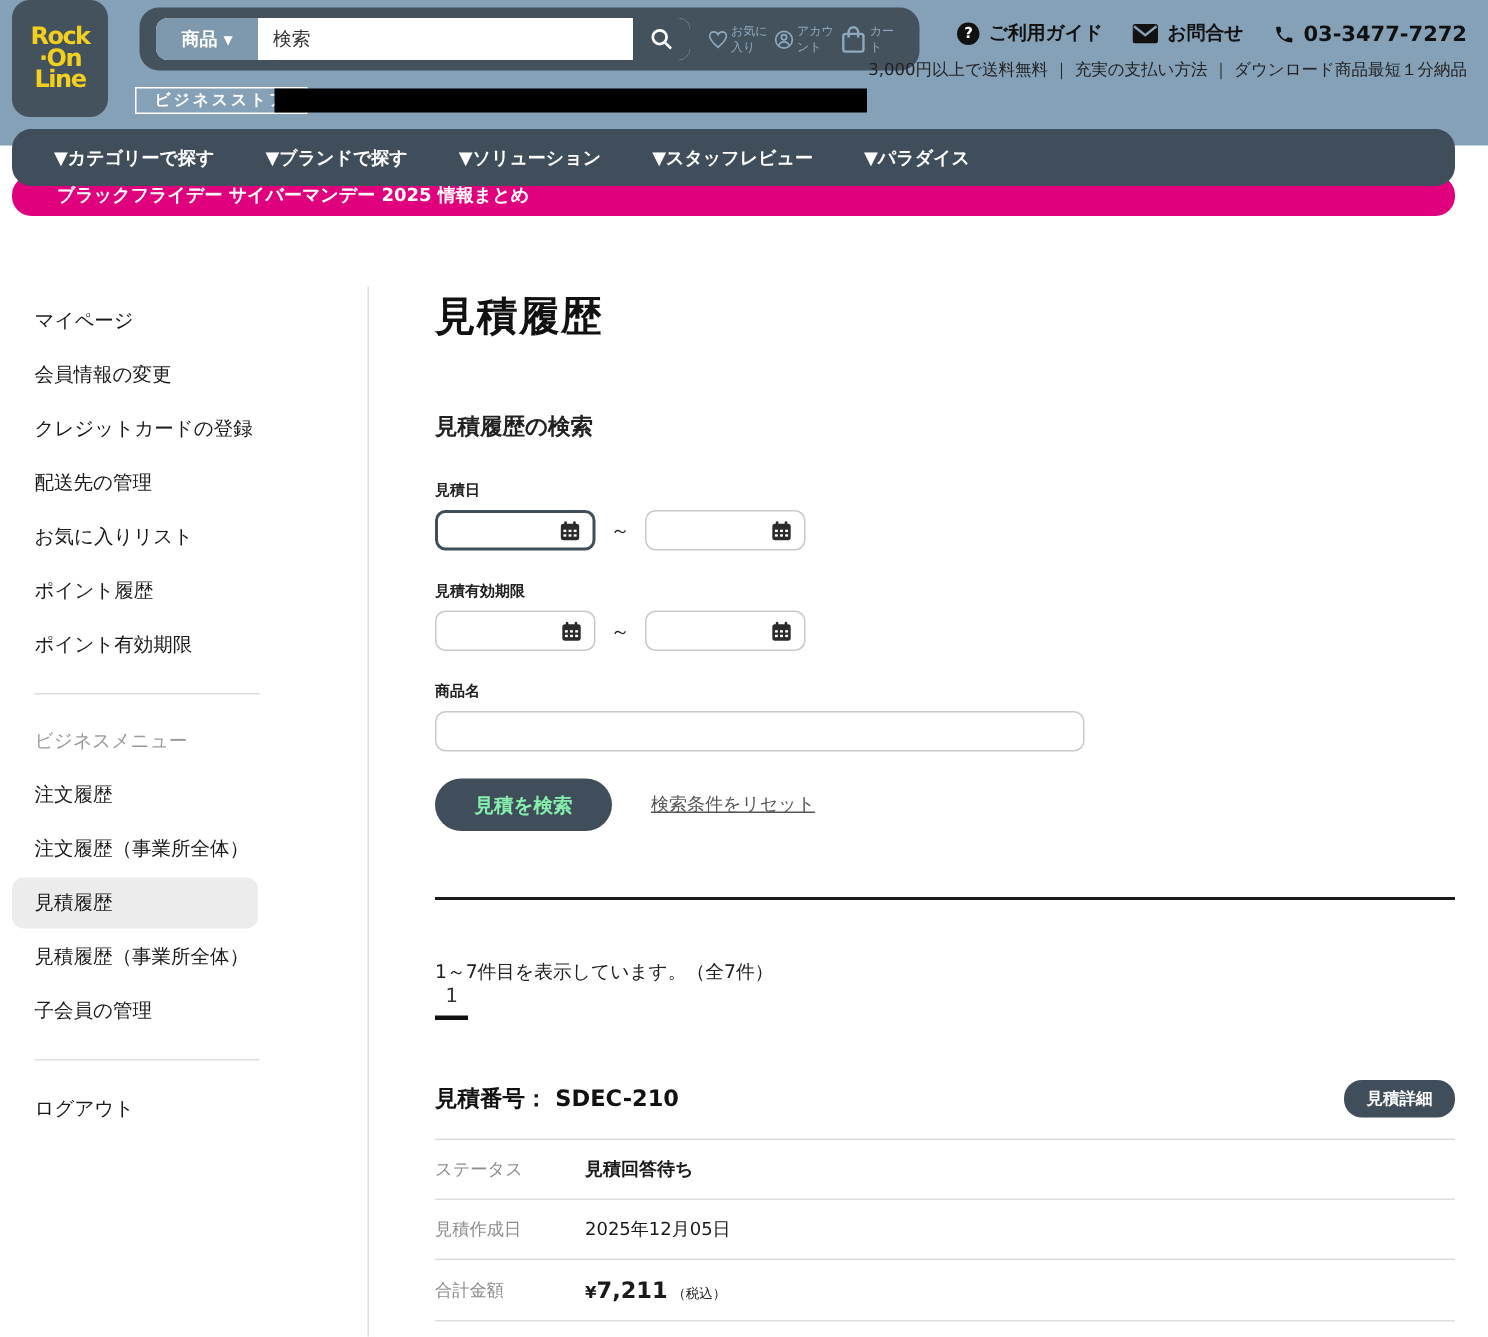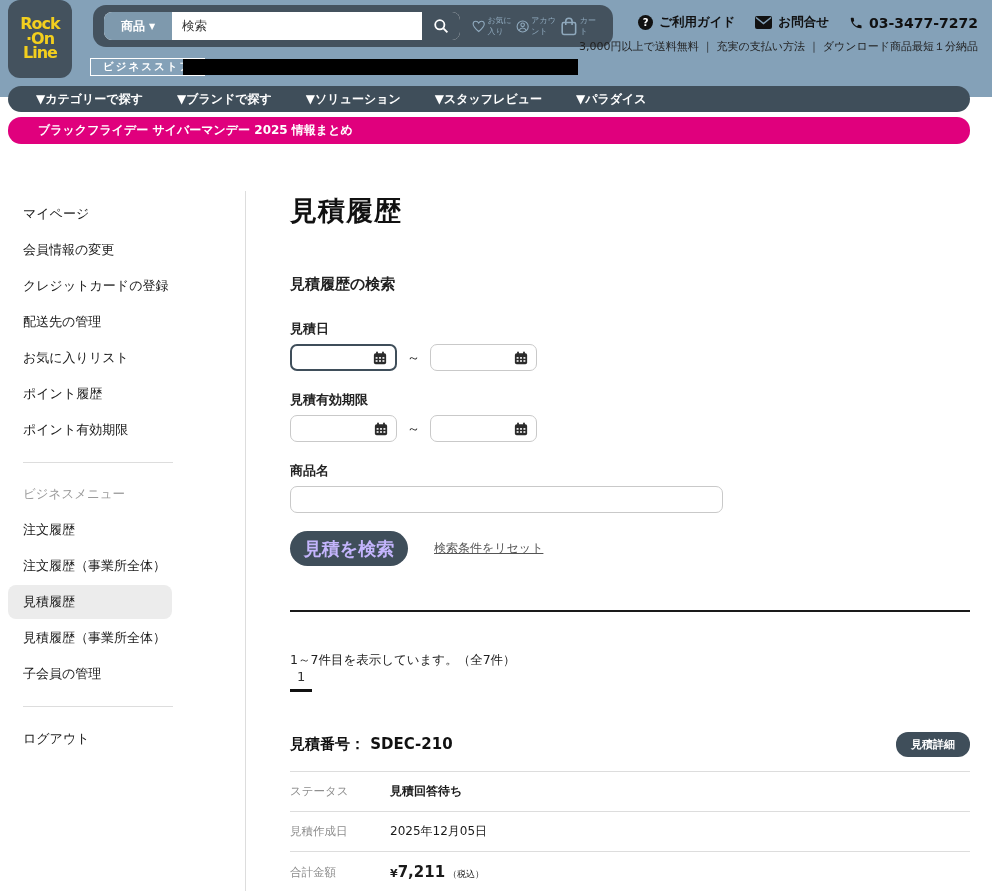--- a/index.html
+++ b/index.html
@@ -38,21 +38,21 @@
   .header-right { position:absolute; right:14px; top:14px; display:flex;
     flex-direction:column; align-items:flex-end; gap:8px; }
   .hr-row1 { display:flex; align-items:center; gap:20px; font-size:12.5px;
     font-weight:700; color:#111; }
   .hr-link { display:flex; align-items:center; gap:6px; cursor:pointer; }
   .q-icon { width:15px; height:15px; border-radius:50%; background:#111; color:#fff;
     font-size:10px; font-weight:800; display:flex; align-items:center; justify-content:center; }
   .phone-num { font-size:14px; font-weight:800; }
   .hr-row2 { font-size:11px; color:#222; }
 
-  .nav { position:absolute; left:8px; top:86px; width:962px; height:26px;
+  .nav { position:absolute; left:8px; top:86px; width:962px; height:38px;
     background:#3f4e5a; border-radius:13px; display:flex; align-items:center;
     padding-left:28px; gap:34px; z-index:2; }
   .nav-item { color:#fff; font-size:12px; font-weight:700; cursor:pointer; white-space:nowrap; }
 
   .banner { margin:20px 22px 0 8px; height:27px; background:#e0007d;
     border-radius:13px; display:flex; align-items:center; padding-left:30px;
     color:#fff; font-size:12px; font-weight:700; cursor:pointer; }
 
   
   .layout { margin-top:47px; display:flex; height:701px; }
@@ -60,32 +60,32 @@
   .side-item { font-size:13px; color:#1a1a1a; padding:8px 0; margin-bottom:2px; cursor:pointer; }
   .side-item.active { background:#ececec; border-radius:8px; margin-left:-15px;
     padding-left:15px; width:164px; }
   .side-divider { border:none; border-top:1px solid #ddd; width:150px; margin:15px 0; }
   .side-label { color:#9a9a9a; font-size:12.5px; padding:8px 0; margin-bottom:2px; }
 
   .main { flex:1; padding:2px 22px 0 44px; }
   .page-title { font-size:27px; font-weight:800; color:#111; letter-spacing:1px; margin-bottom:46px; }
   .section-title { font-size:15px; font-weight:600; color:#222; margin-bottom:26px; }
 
-  .field-label { font-size:13px; font-weight:700; color:#222; margin-bottom:6px;margin-top:19px; }
+  .field-label { font-size:10px; font-weight:700; color:#222; margin-bottom:6px;margin-top:19px; }
   .date-row { display:flex; align-items:center; margin-bottom:20px; }
   .date-box { width:107px; height:27px; border:1px solid #c9c9c9; border-radius:7px;
     display:flex; align-items:center; padding:0 8px; background:#fff; }
   .date-box.focused { border:2px solid #3f4e5a; }
   .date-box input { border:none; outline:none; flex:1; min-width:0; font-size:12px; }
   .tilde { margin:0 10px; font-size:13px; color:#222; }
   .text-input { width:433px; height:27px; border:1px solid #c9c9c9; border-radius:7px;
     padding:0 10px; font-size:12px; outline:none; display:block; }
   .actions { display:flex; align-items:center; margin-top:18px; }
   .search-btn { width:118px; height:35px; border:none; border-radius:18px;
-    background:#3f4e5a; color:#c4b5fd; font-size:18px; font-weight:700; cursor:pointer; }
+    background:#3f4e5a; color:#86efac; font-size:13px; font-weight:700; cursor:pointer; }
   .reset-link { margin-left:26px; font-size:12px; color:#555; text-decoration:underline; cursor:pointer; }
 
   .thick-divider { border:none; border-top:2px solid #1a1a1a; margin:44px 0 0; }
   .results-row { display:flex; justify-content:space-between; align-items:flex-start;
     margin-top:40px; font-size:12.5px; color:#222;flex-direction:column; }
   .page-num { font-size:13px; color:#333; border-bottom:3px solid #111;
     padding:0 7px 5px; cursor:pointer; }
 
   .quote-header { display:flex; align-items:center; gap:14px; margin-top:40px;justify-content:space-between; }
   .quote-number { font-size:15px; font-weight:800; color:#111; }

